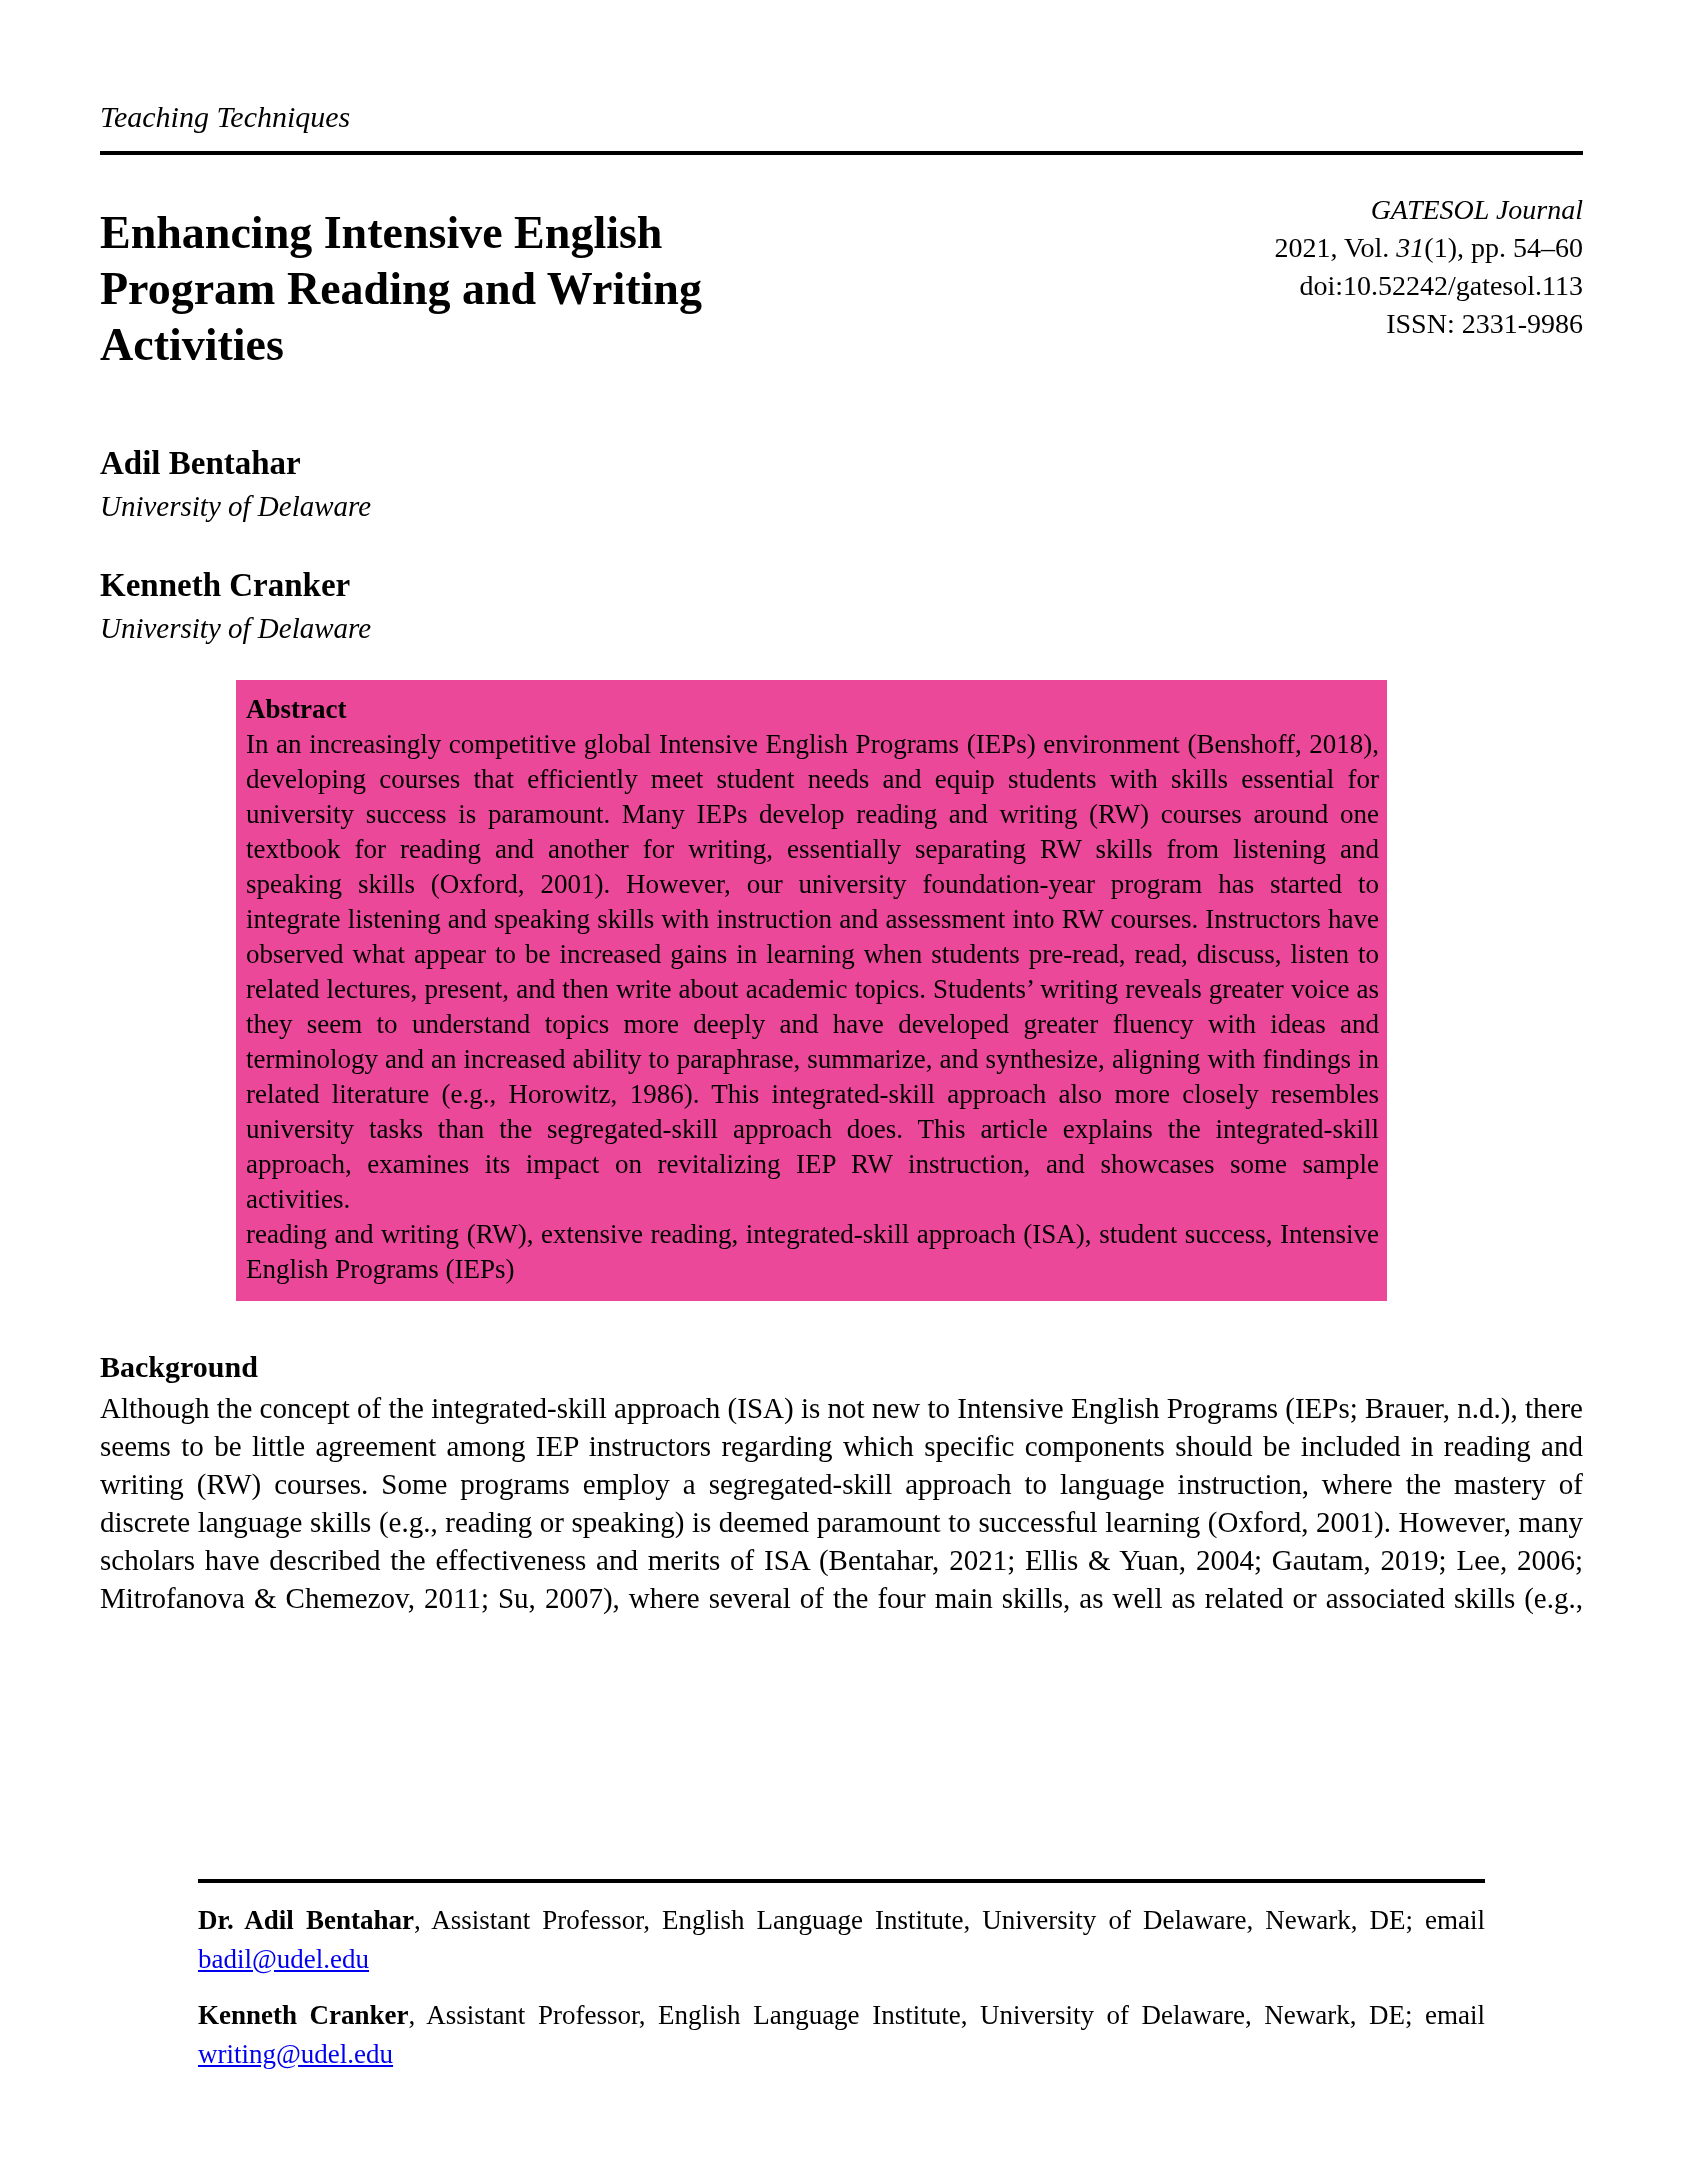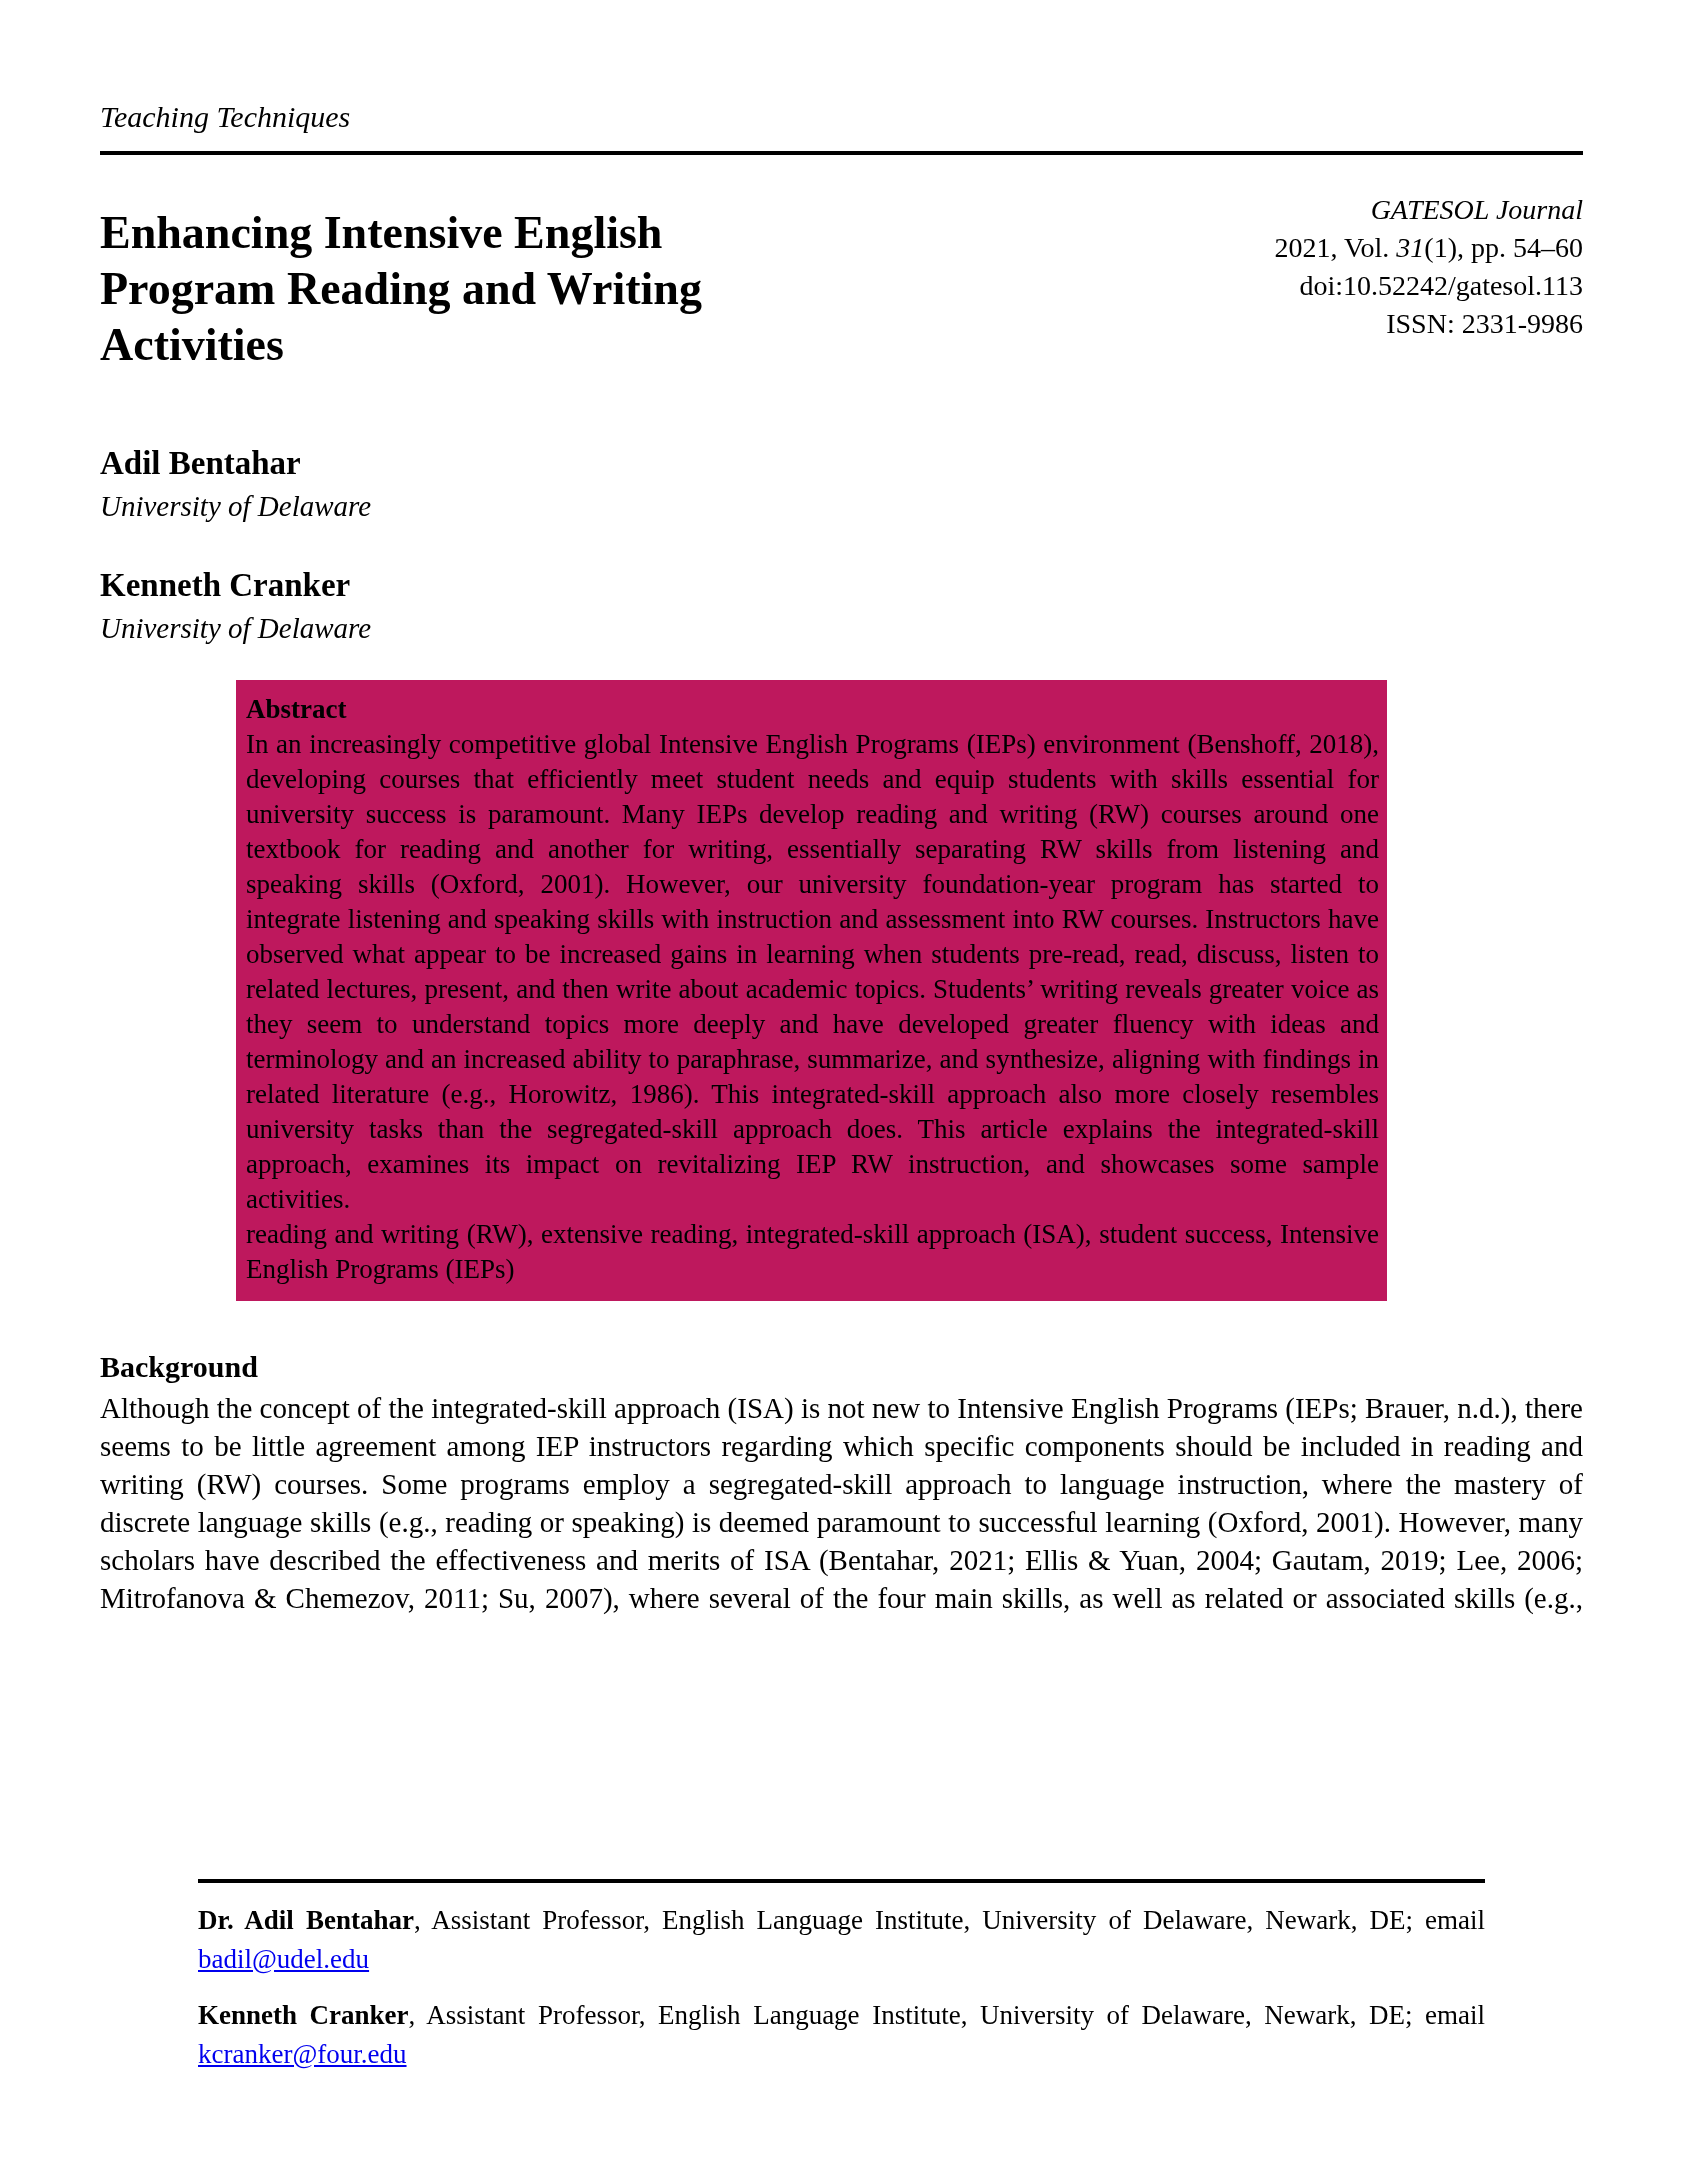--- a/index.html
+++ b/index.html
@@ -59,21 +59,21 @@
     margin-top: 5px;
     font-size: 29px;
     font-style: italic;
     line-height: 36px;
   }
   .abstract-box {
     margin-top: 34px;
     margin-left: 136px;
     width: 1151px;
     box-sizing: border-box;
-    background: #be185d;
+    background: #ec4899;
     padding: 12px 8px 14px 10px;
     font-size: 27px;
     line-height: 35px;
     text-align: justify;
   }
   .abstract-heading, .keywords-heading { font-weight: bold; }
   .keywords-heading { margin-top: 35px; }
   .section-heading {
     margin-top: 47px;
     font-size: 30px;
@@ -150,17 +150,17 @@
     <div class="abstract-body">In an increasingly competitive global Intensive English Programs (IEPs) environment (Benshoff, 2018), developing courses that efficiently meet student needs and equip students with skills essential for university success is paramount. Many IEPs develop reading and writing (RW) courses around one textbook for reading and another for writing, essentially separating RW skills from listening and speaking skills (Oxford, 2001). However, our university foundation-year program has started to integrate listening and speaking skills with instruction and assessment into RW courses. Instructors have observed what appear to be increased gains in learning when students pre-read, read, discuss, listen to related lectures, present, and then write about academic topics. Students’ writing reveals greater voice as they seem to understand topics more deeply and have developed greater fluency with ideas and terminology and an increased ability to paraphrase, summarize, and synthesize, aligning with findings in related literature (e.g., Horowitz, 1986). This integrated-skill approach also more closely resembles university tasks than the segregated-skill approach does. This article explains the integrated-skill approach, examines its impact on revitalizing IEP RW instruction, and showcases some sample activities.</div>
     <div class="keywords-body">reading and writing (RW), extensive reading, integrated-skill approach (ISA), student success, Intensive English Programs (IEPs)</div>
   </div>
 
   <div class="section-heading">Background</div>
   <div class="section-body">Although the concept of the integrated-skill approach (ISA) is not new to Intensive English Programs (IEPs; Brauer, n.d.), there seems to be little agreement among IEP instructors regarding which specific components should be included in reading and writing (RW) courses. Some programs employ a segregated-skill approach to language instruction, where the mastery of discrete language skills (e.g., reading or speaking) is deemed paramount to successful learning (Oxford, 2001). However, many scholars have described the effectiveness and merits of ISA (Bentahar, 2021; Ellis &amp; Yuan, 2004; Gautam, 2019; Lee, 2006; Mitrofanova &amp; Chemezov, 2011; Su, 2007), where several of the four main skills, as well as related or associated skills (e.g.,</div>
 
   <div class="page-footer">
     <hr class="rule-footer">
     <div class="footnote first"><span class="fn-name">Dr. Adil Bentahar</span><span>, Assistant Professor, English Language Institute, University of Delaware, Newark, DE; email </span><a class="email-link" href="#">badil@udel.edu</a></div>
-    <div class="footnote second"><span class="fn-name">Kenneth Cranker</span><span>, Assistant Professor, English Language Institute, University of Delaware, Newark, DE; email </span><a class="email-link" href="#">kcranker@four.edu</a></div>
+    <div class="footnote second"><span class="fn-name">Kenneth Cranker</span><span>, Assistant Professor, English Language Institute, University of Delaware, Newark, DE; email </span><a class="email-link" href="#">writing@udel.edu</a></div>
   </div>
 
 </div>
 
 
 </body></html>

